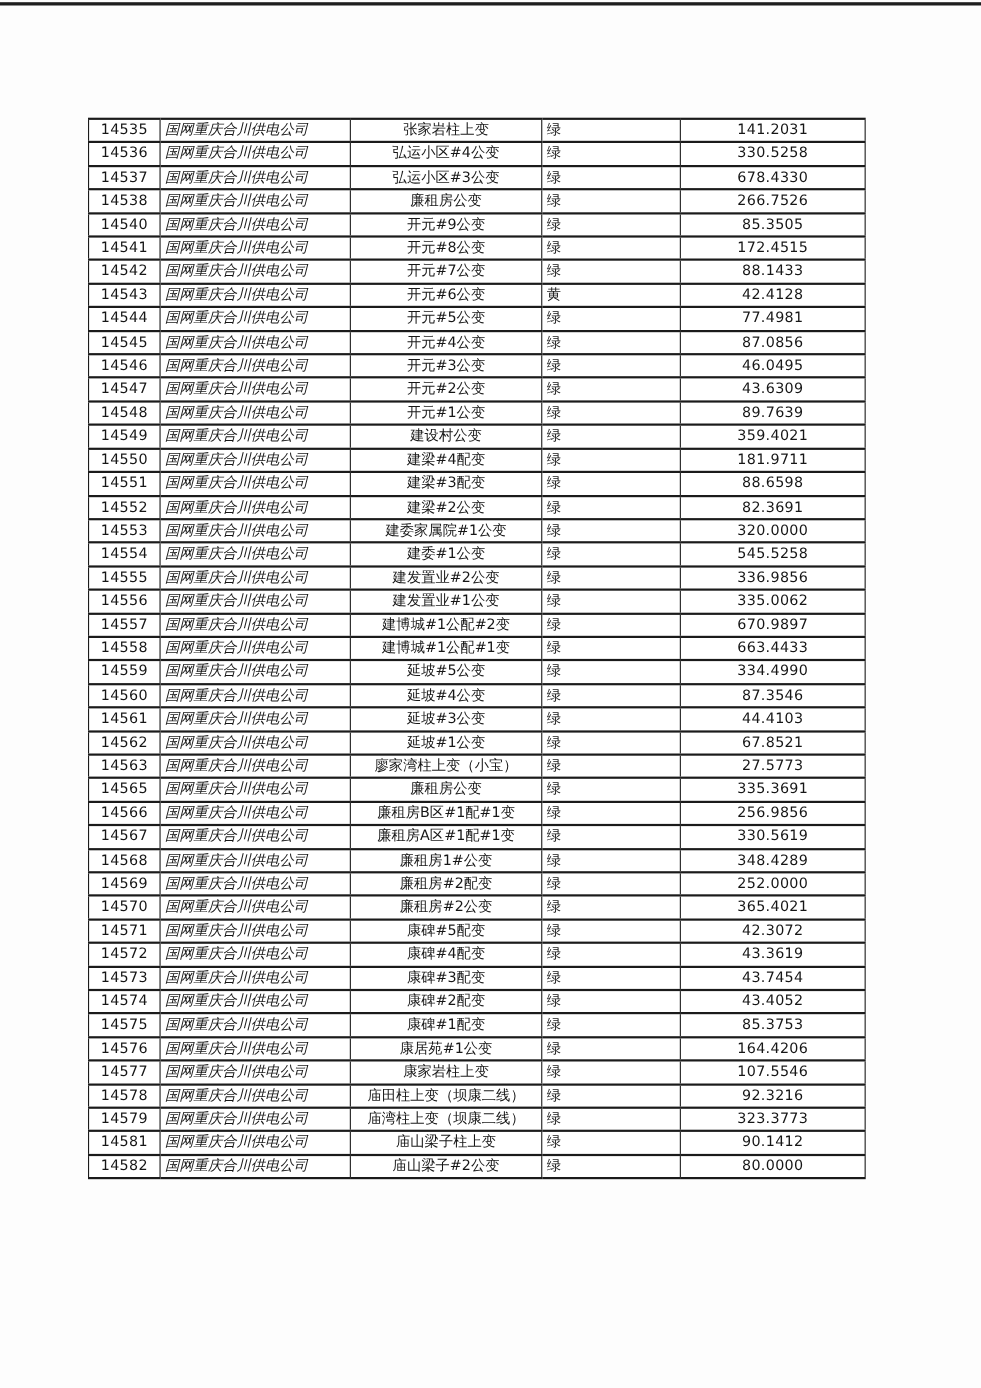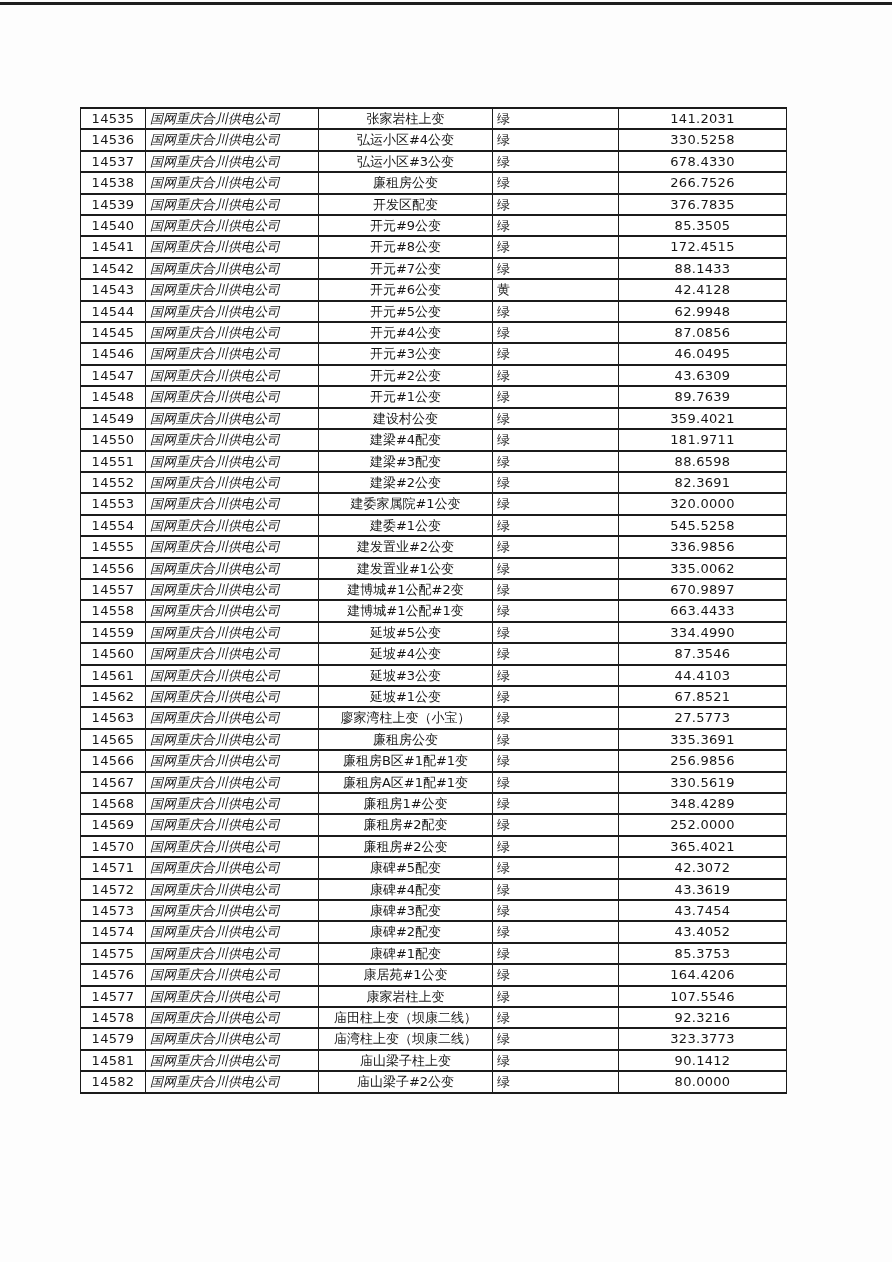--- a/index.html
+++ b/index.html
@@ -90,27 +90,20 @@
           <td class="col-4">678.4330</td>
         </tr>
         <tr>
           <td class="col-0">14538</td>
           <td class="col-1">国网重庆合川供电公司</td>
           <td class="col-2">廉租房公变</td>
           <td class="col-3">绿</td>
           <td class="col-4">266.7526</td>
         </tr>
         <tr>
-          <td class="col-0">14539</td>
-          <td class="col-1">国网重庆合川供电公司</td>
-          <td class="col-2">开发区配变</td>
-          <td class="col-3">绿</td>
-          <td class="col-4">376.7835</td>
-        </tr>
-        <tr>
           <td class="col-0">14540</td>
           <td class="col-1">国网重庆合川供电公司</td>
           <td class="col-2">开元#9公变</td>
           <td class="col-3">绿</td>
           <td class="col-4">85.3505</td>
         </tr>
         <tr>
           <td class="col-0">14541</td>
           <td class="col-1">国网重庆合川供电公司</td>
           <td class="col-2">开元#8公变</td>
@@ -129,21 +122,21 @@
           <td class="col-1">国网重庆合川供电公司</td>
           <td class="col-2">开元#6公变</td>
           <td class="col-3">黄</td>
           <td class="col-4">42.4128</td>
         </tr>
         <tr>
           <td class="col-0">14544</td>
           <td class="col-1">国网重庆合川供电公司</td>
           <td class="col-2">开元#5公变</td>
           <td class="col-3">绿</td>
-          <td class="col-4">62.9948</td>
+          <td class="col-4">77.4981</td>
         </tr>
         <tr>
           <td class="col-0">14545</td>
           <td class="col-1">国网重庆合川供电公司</td>
           <td class="col-2">开元#4公变</td>
           <td class="col-3">绿</td>
           <td class="col-4">87.0856</td>
         </tr>
         <tr>
           <td class="col-0">14546</td>

